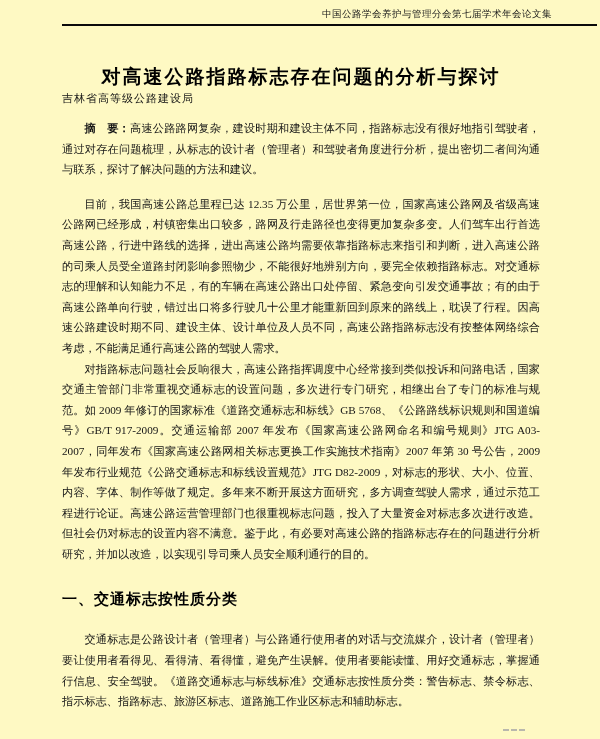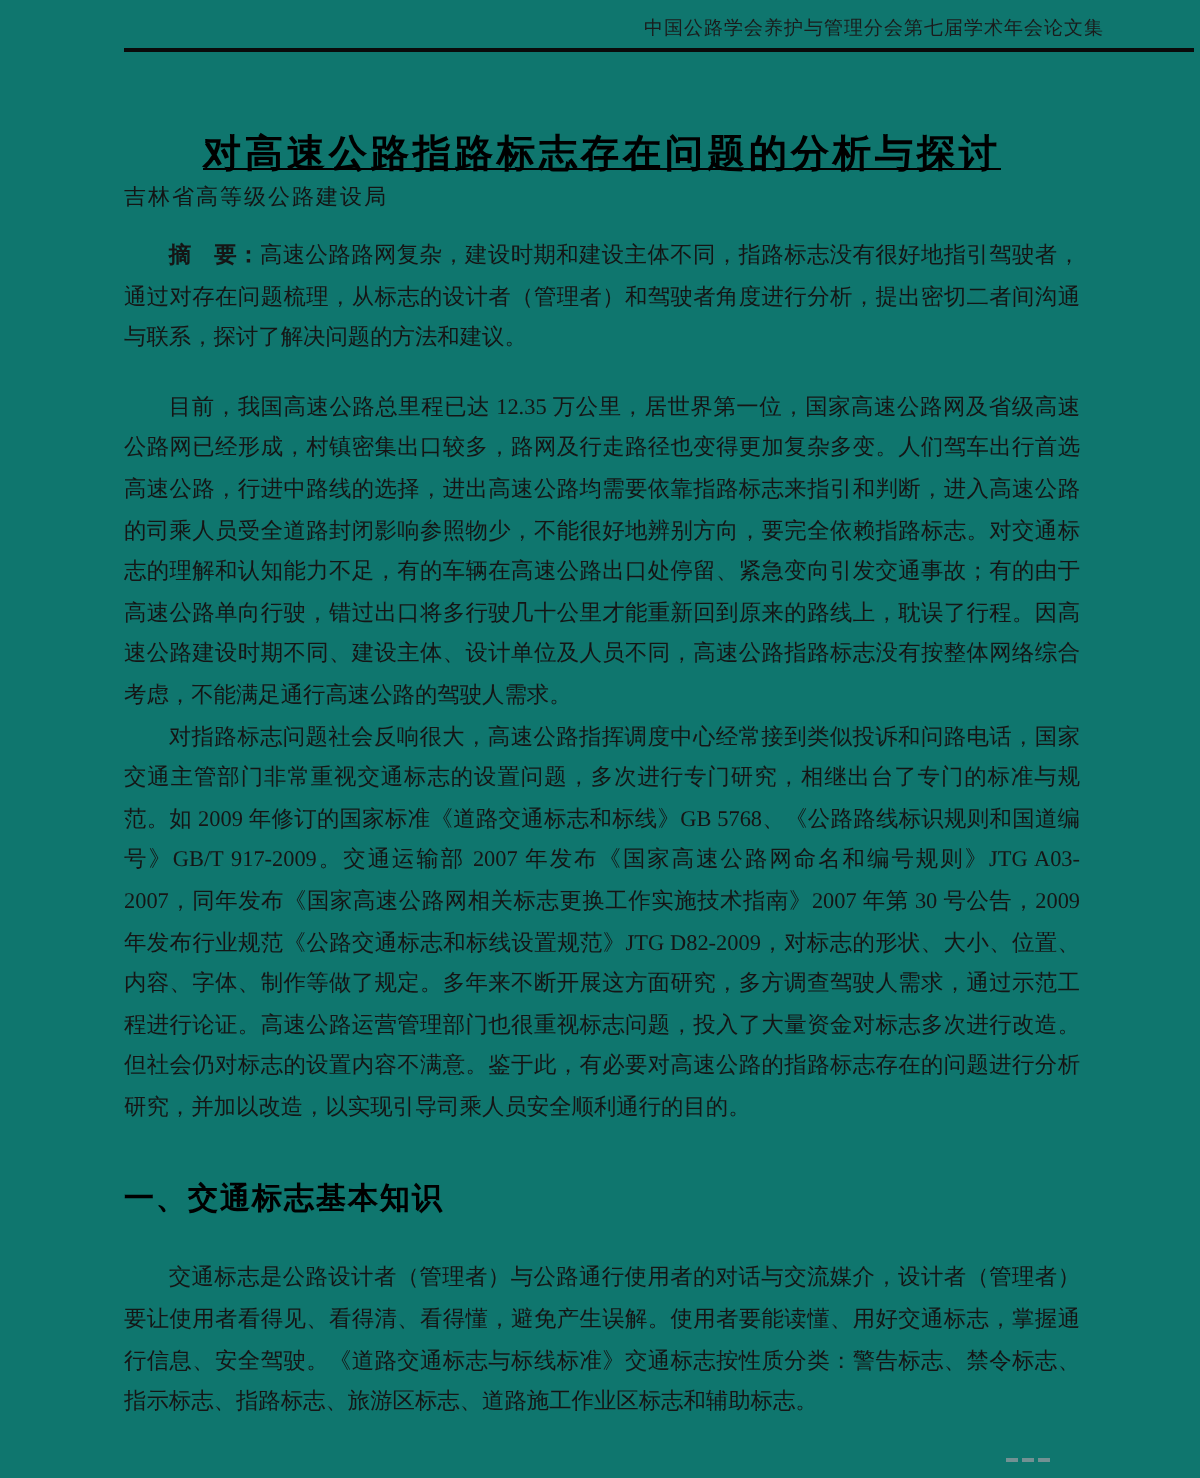--- a/index.html
+++ b/index.html
@@ -4,21 +4,21 @@
 <style>
   html, body {
     margin: 0;
     padding: 0;
     background: #ffffff;
   }
   .page {
     position: relative;
     width: 600px;
     height: 739px;
-    background: #0f766e;
+    background: #fef9c3;
     overflow: hidden;
     font-family: "Liberation Serif", "DejaVu Serif", serif;
     color: #141414;
   }
   .running-header {
     position: absolute;
     top: 8px;
     left: 62px;
     right: 4px;
     text-align: right;
@@ -42,21 +42,20 @@
     left: 62px;
     width: 478px;
   }
   .paper-title {
     margin: 6px 0 0 0;
     text-align: center;
     font-size: 19px;
     font-weight: bold;
     letter-spacing: 2px;
     color: #000;
-    text-decoration: underline;
   }
   .author-name {
     margin-top: 28px;
     text-align: center;
     font-size: 11px;
     letter-spacing: 1px;
   }
   .author-affiliation {
     margin-top: 1px;
     text-align: left;
@@ -128,21 +127,21 @@
     <div class="author-affiliation">吉林省高等级公路建设局</div>
 
     <p class="abstract-para"><span class="bold-label">摘　要：</span><span>高速公路路网复杂，建设时期和建设主体不同，指路标志没有很好地指引驾驶者，通过对存在问题梳理，从标志的设计者（管理者）和驾驶者角度进行分析，提出密切二者间沟通与联系，探讨了解决问题的方法和建议。</span></p>
 
 
     <div class="body-block">
       <p class="body-para">目前，我国高速公路总里程已达 12.35 万公里，居世界第一位，国家高速公路网及省级高速公路网已经形成，村镇密集出口较多，路网及行走路径也变得更加复杂多变。人们驾车出行首选高速公路，行进中路线的选择，进出高速公路均需要依靠指路标志来指引和判断，进入高速公路的司乘人员受全道路封闭影响参照物少，不能很好地辨别方向，要完全依赖指路标志。对交通标志的理解和认知能力不足，有的车辆在高速公路出口处停留、紧急变向引发交通事故；有的由于高速公路单向行驶，错过出口将多行驶几十公里才能重新回到原来的路线上，耽误了行程。因高速公路建设时期不同、建设主体、设计单位及人员不同，高速公路指路标志没有按整体网络综合考虑，不能满足通行高速公路的驾驶人需求。</p>
       <p class="body-para">对指路标志问题社会反响很大，高速公路指挥调度中心经常接到类似投诉和问路电话，国家交通主管部门非常重视交通标志的设置问题，多次进行专门研究，相继出台了专门的标准与规范。如 2009 年修订的国家标准《道路交通标志和标线》GB 5768、《公路路线标识规则和国道编号》GB/T 917-2009。交通运输部 2007 年发布《国家高速公路网命名和编号规则》JTG A03-2007，同年发布《国家高速公路网相关标志更换工作实施技术指南》2007 年第 30 号公告，2009 年发布行业规范《公路交通标志和标线设置规范》JTG D82-2009，对标志的形状、大小、位置、内容、字体、制作等做了规定。多年来不断开展这方面研究，多方调查驾驶人需求，通过示范工程进行论证。高速公路运营管理部门也很重视标志问题，投入了大量资金对标志多次进行改造。但社会仍对标志的设置内容不满意。鉴于此，有必要对高速公路的指路标志存在的问题进行分析研究，并加以改造，以实现引导司乘人员安全顺利通行的目的。</p>
     </div>
 
-    <h2 class="section-heading">一、交通标志基本知识</h2>
+    <h2 class="section-heading">一、交通标志按性质分类</h2>
 
     <div class="section-paras">
       <p class="body-para">交通标志是公路设计者（管理者）与公路通行使用者的对话与交流媒介，设计者（管理者）要让使用者看得见、看得清、看得懂，避免产生误解。使用者要能读懂、用好交通标志，掌握通行信息、安全驾驶。《道路交通标志与标线标准》交通标志按性质分类：警告标志、禁令标志、指示标志、指路标志、旅游区标志、道路施工作业区标志和辅助标志。</p>
 
     </div>
 
   </div>
 
   <div class="footer-artifact"></div>
 

